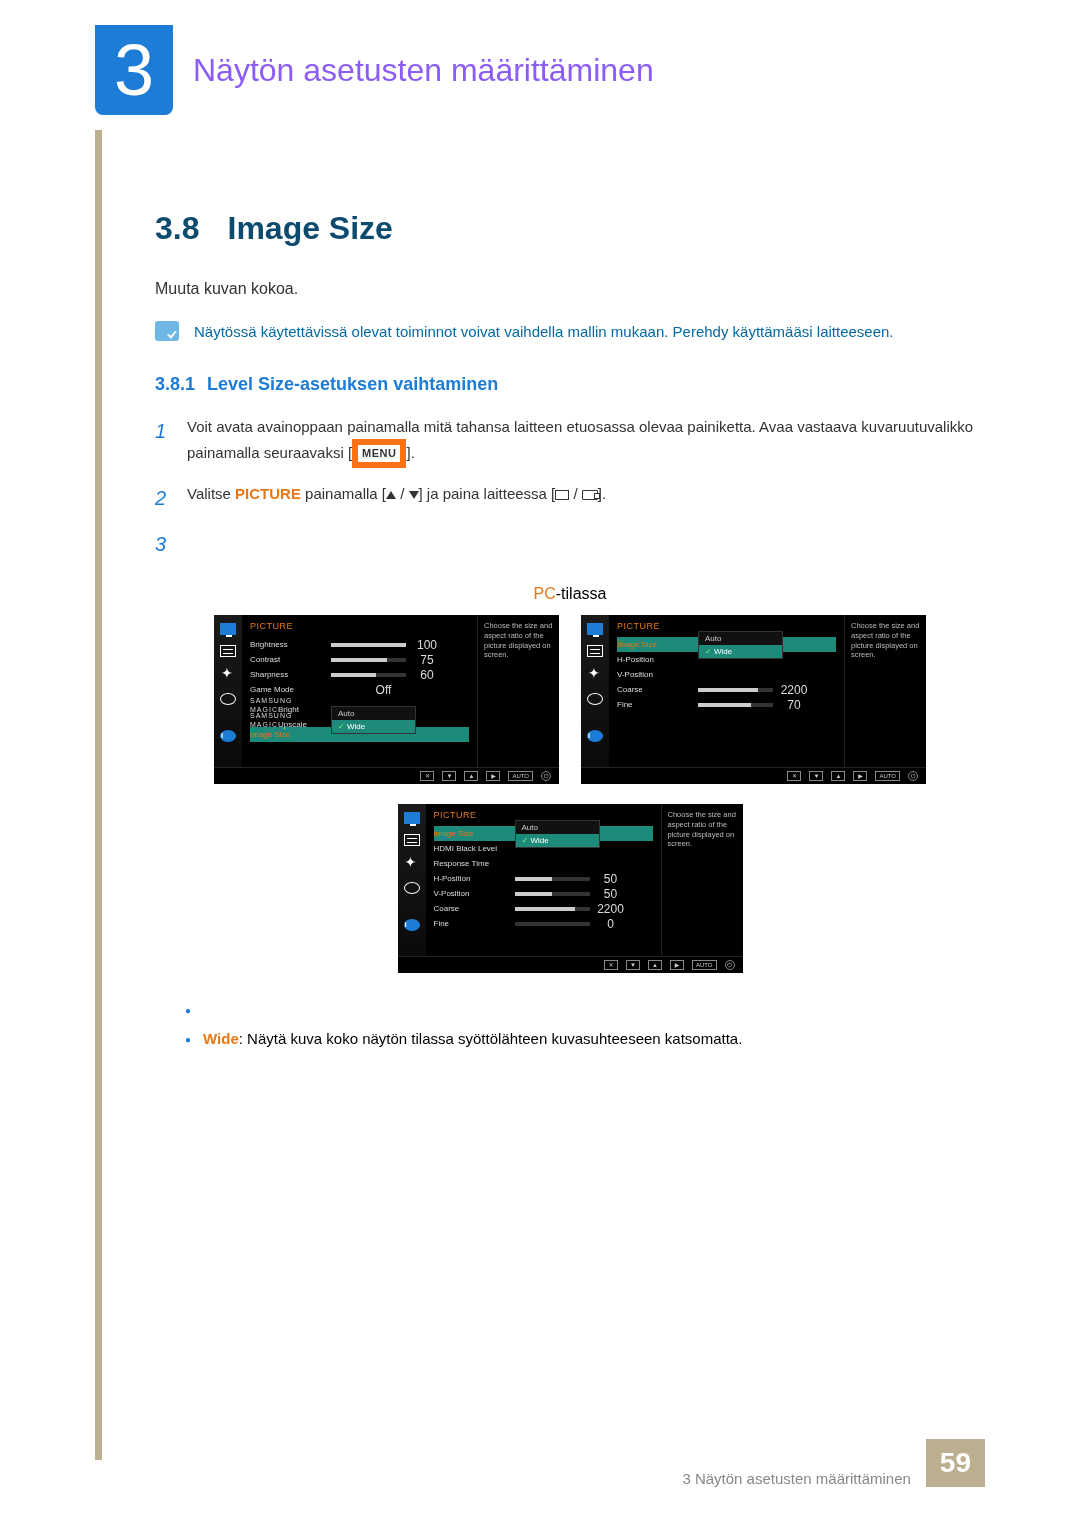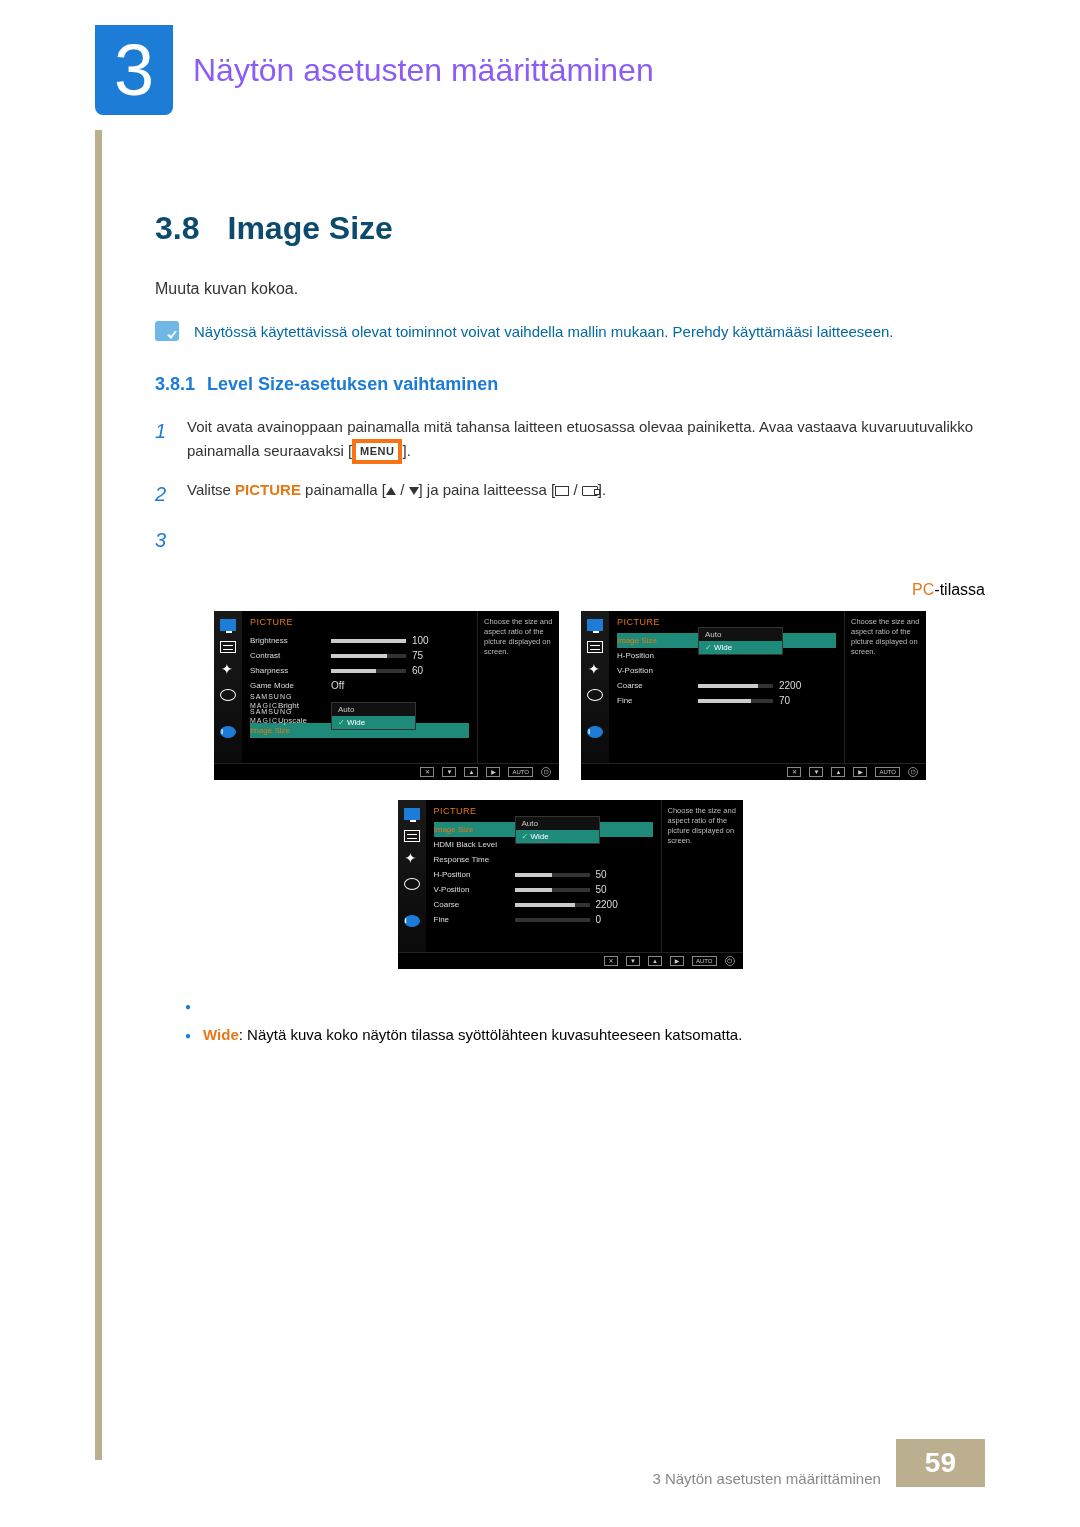--- a/index.html
+++ b/index.html
@@ -18,27 +18,27 @@
 .info-icon::after{content:'';position:absolute;right:2px;bottom:2px;width:10px;height:8px;background:#fff;clip-path:polygon(0 50%,40% 100%,100% 0,80% 0,40% 60%,20% 40%)}
 .info-text{font-size:15px;color:#0369a1;line-height:1.5}
 .h2{color:#1c7cd6;font-size:18px;font-weight:700;margin:30px 0 20px}
 .h2 .num{margin-right:12px}
 .steps{margin-bottom:25px}
 .step{display:flex;gap:18px;margin-bottom:14px;font-size:15px;line-height:1.6}
 .step-num{color:#1c7cd6;font-style:italic;font-size:20px;font-weight:400;flex-shrink:0;width:14px}
 .step-text{color:#333}
 .hl-orange{color:#e67817}
 .hl-bold{font-weight:700}
-.menu-box{display:inline-block;border:4px solid #f97316;padding:0 4px;font-size:11px;font-weight:700;vertical-align:middle;letter-spacing:0.5px}
+.menu-box{display:inline-block;border:6px solid #f97316;padding:0 4px;font-size:11px;font-weight:700;vertical-align:middle;letter-spacing:0.5px}
 .tri-up{display:inline-block;width:0;height:0;border-left:5px solid transparent;border-right:5px solid transparent;border-bottom:8px solid #333;vertical-align:middle}
 .tri-dn{display:inline-block;width:0;height:0;border-left:5px solid transparent;border-right:5px solid transparent;border-top:8px solid #333;vertical-align:middle}
 .btn-glyph{display:inline-block;width:14px;height:10px;border:1.5px solid #333;vertical-align:middle}
 .btn-glyph.b2{width:16px;border-radius:1px;position:relative}
 .btn-glyph.b2::after{content:'';position:absolute;right:-3px;top:2px;width:4px;height:4px;border:1.5px solid #333;background:#fff}
-.sub-label{text-align:right;font-size:16px;margin-bottom:12px}
+.sub-label{text-align:center;font-size:16px;margin-bottom:12px}
 .sub-label .hl-orange{font-weight:400}
 .osd-row{display:flex;justify-content:center;gap:22px;margin-bottom:20px}
 .osd{background:#000;color:#fff;font-size:8px;width:345px;position:relative}
 .osd-body{display:flex}
 .osd-side{width:28px;background:linear-gradient(#1a1a1a,#0a0a0a);display:flex;flex-direction:column;align-items:center;padding-top:8px;gap:10px}
 .osd-ico{width:16px;height:12px;border:1px solid #fff;position:relative}
 .osd-ico.mon{background:#1c7cd6;border-color:#1c7cd6}
 .osd-ico.mon::after{content:'';position:absolute;bottom:-3px;left:5px;width:6px;height:2px;background:#fff}
 .osd-ico.list::before,.osd-ico.list::after{content:'';position:absolute;left:2px;right:2px;height:1px;background:#fff}
 .osd-ico.list::before{top:3px}
@@ -46,38 +46,38 @@
 .osd-ico.arrows{border:none;width:16px;height:16px}
 .osd-ico.arrows::before{content:'✦';color:#fff;font-size:14px;position:absolute;top:-2px;left:1px}
 .osd-ico.gear{border-radius:50%}
 .osd-ico.info{border-radius:50%;background:#1c7cd6;border-color:#1c7cd6;text-align:center;line-height:10px;font-size:8px;font-weight:700}
 .osd-main{flex:1;padding:6px 8px}
 .osd-title{color:#e67817;font-size:9px;margin-bottom:6px;letter-spacing:0.5px}
 .osd-item{display:flex;align-items:center;height:15px;gap:6px}
 .osd-label{width:75px;font-size:8px;color:#ddd}
 .osd-bar{width:75px;height:4px;background:#333;position:relative}
 .osd-bar-fill{height:100%;background:#ccc}
-.osd-val{width:30px;text-align:left;font-size:10px;color:#ddd}
+.osd-val{width:30px;text-align:center;font-size:12px;color:#ddd}
 .osd-item.hl{background:#1d8a7a}
 .osd-item.hl .osd-label{color:#e67817}
 .osd-dd{background:#111;border:1px solid #333;width:85px;font-size:8px;position:relative}
 .osd-dd-opt{padding:2px 6px;color:#ccc}
 .osd-dd-opt.sel{background:#1d8a7a;color:#fff}
 .osd-dd-opt.sel::before{content:'✓ ';color:#7fff7f}
 .osd-desc{width:82px;padding:6px;font-size:7.5px;color:#bbb;line-height:1.3;border-left:1px solid #222}
 .osd-footer{background:#000;display:flex;justify-content:flex-end;gap:8px;padding:3px 8px;border-top:1px solid #222}
 .osd-fbtn{width:14px;height:10px;border:0.5px solid #888;font-size:6px;text-align:center;line-height:9px;color:#ccc}
 .osd-fbtn.auto{width:auto;padding:0 3px;font-size:6px}
 .osd-fbtn.pwr{border-radius:50%;width:10px}
 .bullets{margin-top:25px}
 .bullet{display:flex;gap:12px;font-size:15px;line-height:1.6;margin-bottom:8px;margin-left:30px}
 .bullet-dot{color:#1c7cd6;font-size:10px;margin-top:5px}
 .footer{position:absolute;bottom:40px;right:95px;display:flex;align-items:flex-end}
 .footer-text{color:#888;font-size:15px;padding-right:15px}
-.footer-num{background:#bcaf8f;color:#fff;font-size:28px;font-weight:700;padding:8px 29px}
+.footer-num{background:#bcaf8f;color:#fff;font-size:28px;font-weight:700;padding:8px 14px}
 .magic{font-size:7px;letter-spacing:1px}
 </style>
 </head>
 <body>
 
 <div class="page">
   <div class="header">
     <div class="chap-num">3</div>
     <div class="chap-title">Näytön asetusten määrittäminen</div>
   </div>

